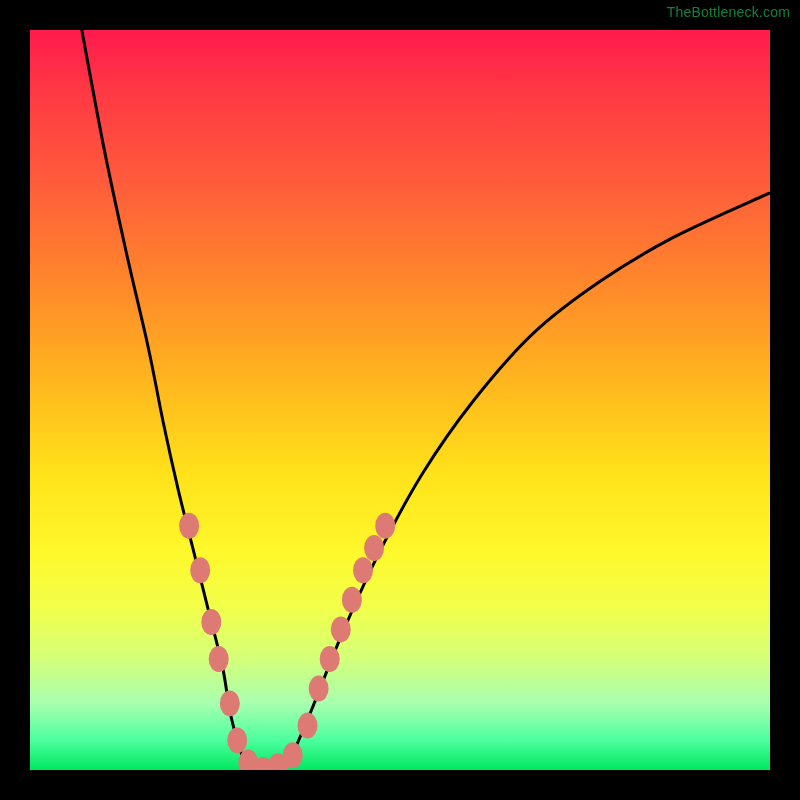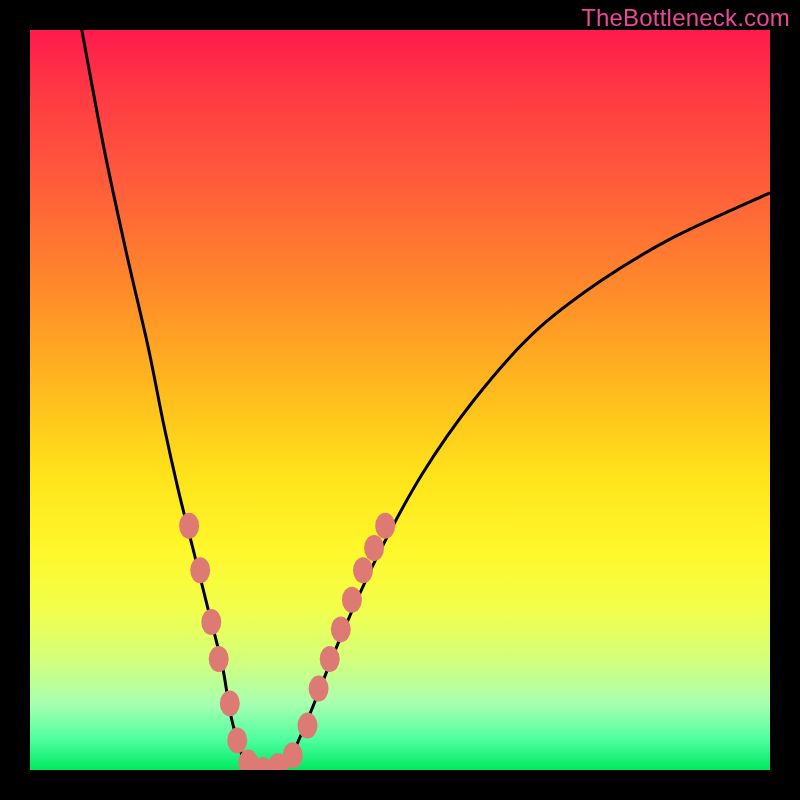--- a/index.html
+++ b/index.html
@@ -35,22 +35,22 @@
       #d4ff7a 85%,
       #a8ffb0 91%,
       #4cff9e 96%,
       #00e860 100%
     );
   }
   .watermark {
     position: absolute;
     top: 4px;
     right: 10px;
-    color: #ec4899;
-    font-size: 24px;
+    color: #15803d;
+    font-size: 14px;
     font-weight: 500;
     letter-spacing: 0.2px;
     z-index: 10;
   }
   svg.curve {
     position: absolute;
     left: 0;
     top: 0;
     width: 740px;
     height: 740px;

